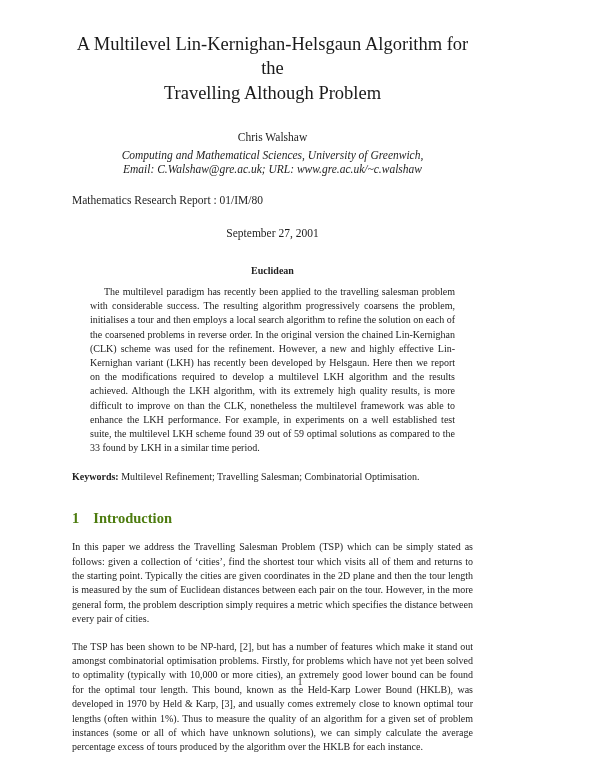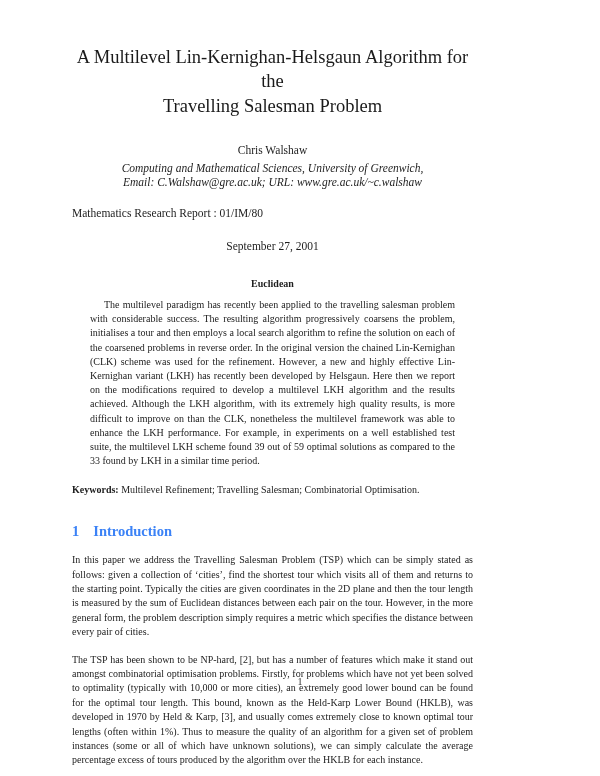--- a/index.html
+++ b/index.html
@@ -11,21 +11,21 @@
     overflow: hidden;
   }
   .page {
     position: relative;
     width: 545px;
     height: 776px;
     background: #ffffff;
     color: #1d1d1d;
     font-family: "Liberation Serif", "DejaVu Serif", serif;
     box-sizing: border-box;
-    padding: 45px 72px 0 72px;
+    padding: 32px 72px 0 72px;
   }
   .title {
     text-align: center;
     font-size: 18.5px;
     line-height: 1.32;
     font-weight: 400;
     color: #1a1a1a;
   }
   .author {
     text-align: center;
@@ -67,21 +67,21 @@
   .keywords {
     margin-top: 15px;
     font-size: 10px;
     line-height: 1.3;
   }
   .keywords .kw-label { font-weight: 700; }
   .section-heading {
     margin-top: 27px;
     font-size: 14.5px;
     font-weight: 700;
-    color: #3b82f6;
+    color: #4d7c0f;
   }
   .section-heading .sec-num { margin-right: 14px; }
   .body-para {
     margin-top: 13px;
     font-size: 10px;
     line-height: 1.44;
     text-align: justify;
     color: #222222;
   }
   .page-number {
@@ -94,21 +94,21 @@
     color: #333333;
   }
 </style>
 </head>
 <body>
 
 <div class="page">
 
   <div class="title">
     <div>A Multilevel Lin-Kernighan-Helsgaun Algorithm for the</div>
-    <div>Travelling Salesman Problem</div>
+    <div>Travelling Although Problem</div>
   </div>
 
   <div class="author">Chris Walshaw</div>
 
   <div class="affiliation">
     <div>Computing and Mathematical Sciences, University of Greenwich,</div>
     <div>Email: C.Walshaw@gre.ac.uk; URL: www.gre.ac.uk/~c.walshaw</div>
   </div>
 
   <div class="report-line">Mathematics Research Report : 01/IM/80</div>

